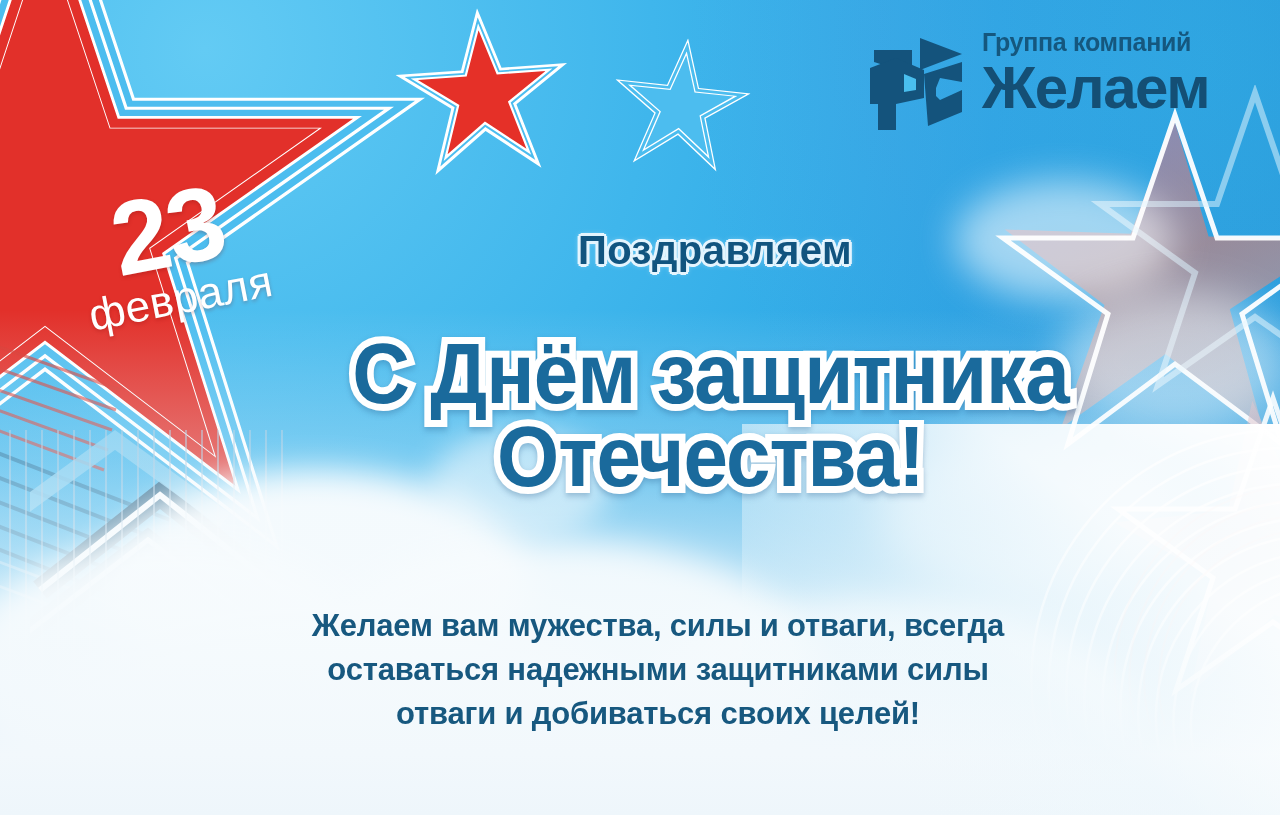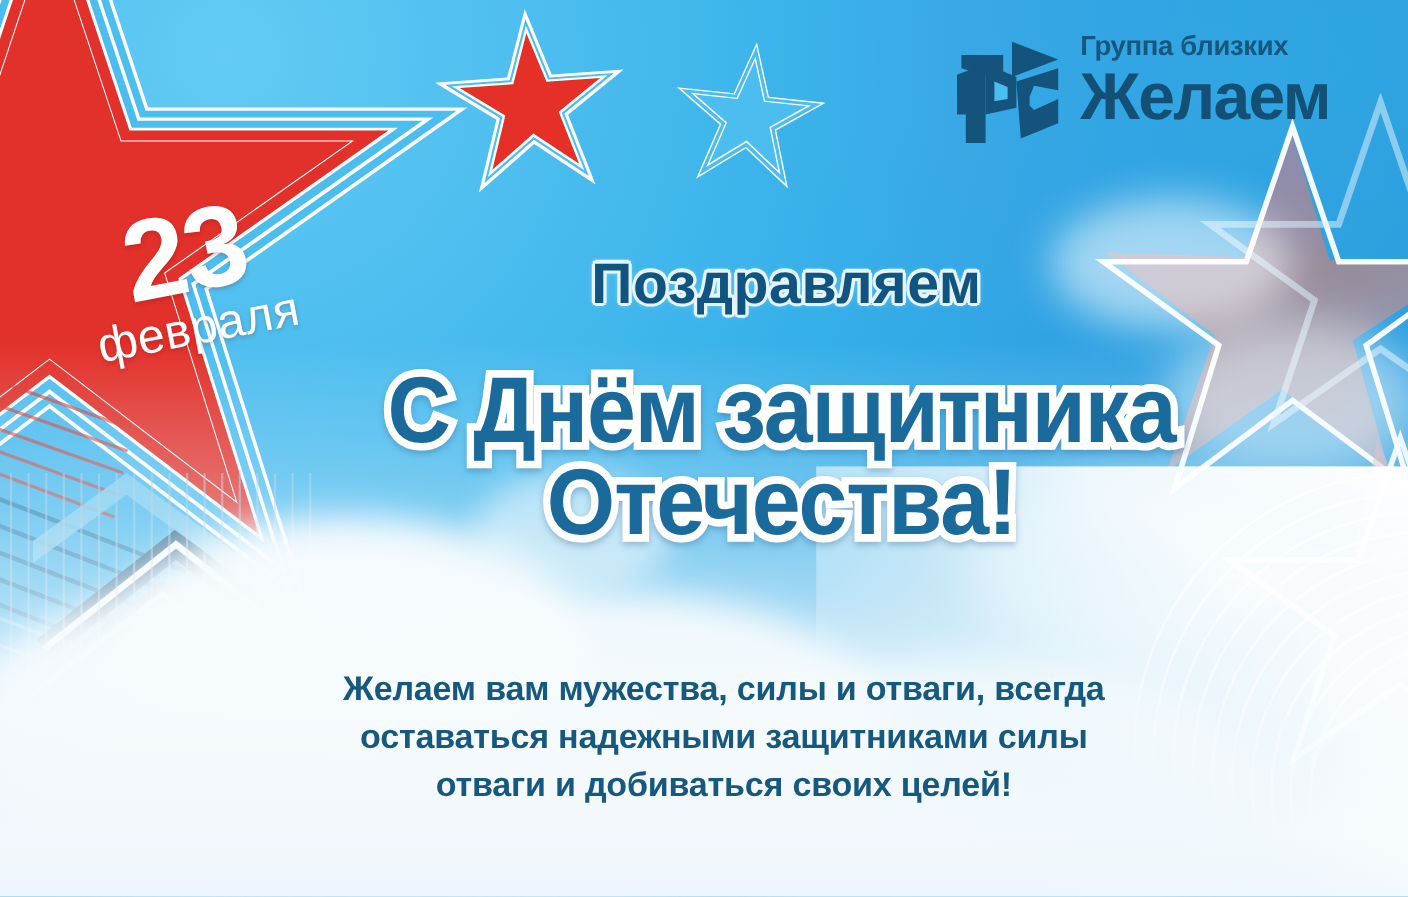--- a/index.html
+++ b/index.html
@@ -59,21 +59,21 @@
   .starwrap{position:absolute;}
   .star{
     width:100%;height:100%;
     clip-path:polygon(50% 0%,61.8% 35.5%,100% 35.5%,69% 57.3%,80.9% 95.1%,50% 71.5%,19.1% 95.1%,31% 57.3%,0% 35.5%,38.2% 35.5%);
   }
 
   
   .t-congrats{
     position:absolute; left:0; width:1280px; top:228px;
     text-align:center;
-    font-size:52px; font-weight:bold; letter-spacing:.5px;
+    font-size:40px; font-weight:bold; letter-spacing:.5px;
     color:#11547f;
     padding-left:150px;
     text-shadow:
       0 0 3px #dff2fd, 0 0 6px #dff2fd,
       2px 2px 0 #e8f6fe,-2px -2px 0 #e8f6fe,
       2px -2px 0 #e8f6fe,-2px 2px 0 #e8f6fe,
       0 3px 0 #e8f6fe,0 -3px 0 #e8f6fe,
       3px 0 0 #e8f6fe,-3px 0 0 #e8f6fe;
   }
   .t-main{
@@ -321,18 +321,18 @@
 
       <polygon points="54,4 96,20 54,36" fill="#14537c"></polygon>
 
       <polygon points="4,34 30,24 30,96 12,96 12,70 4,70" fill="#14537c"></polygon>
       <polygon points="30,24 58,36 58,64 30,70" fill="#14537c"></polygon>
       <polygon points="38,40 50,45 50,56 38,58" fill="#49beee"></polygon>
 
       <polygon points="96,28 96,48 74,44 70,54 70,62 74,66 96,56 96,78 62,92 58,40" fill="#14537c"></polygon>
     </svg>
     <div class="logo-txt">
-      <div class="logo-sub">Группа близких</div>
+      <div class="logo-sub">Группа компаний</div>
       <div class="logo-name">Желаем</div>
     </div>
   </div>
 
 </div>
 
 </body></html>

